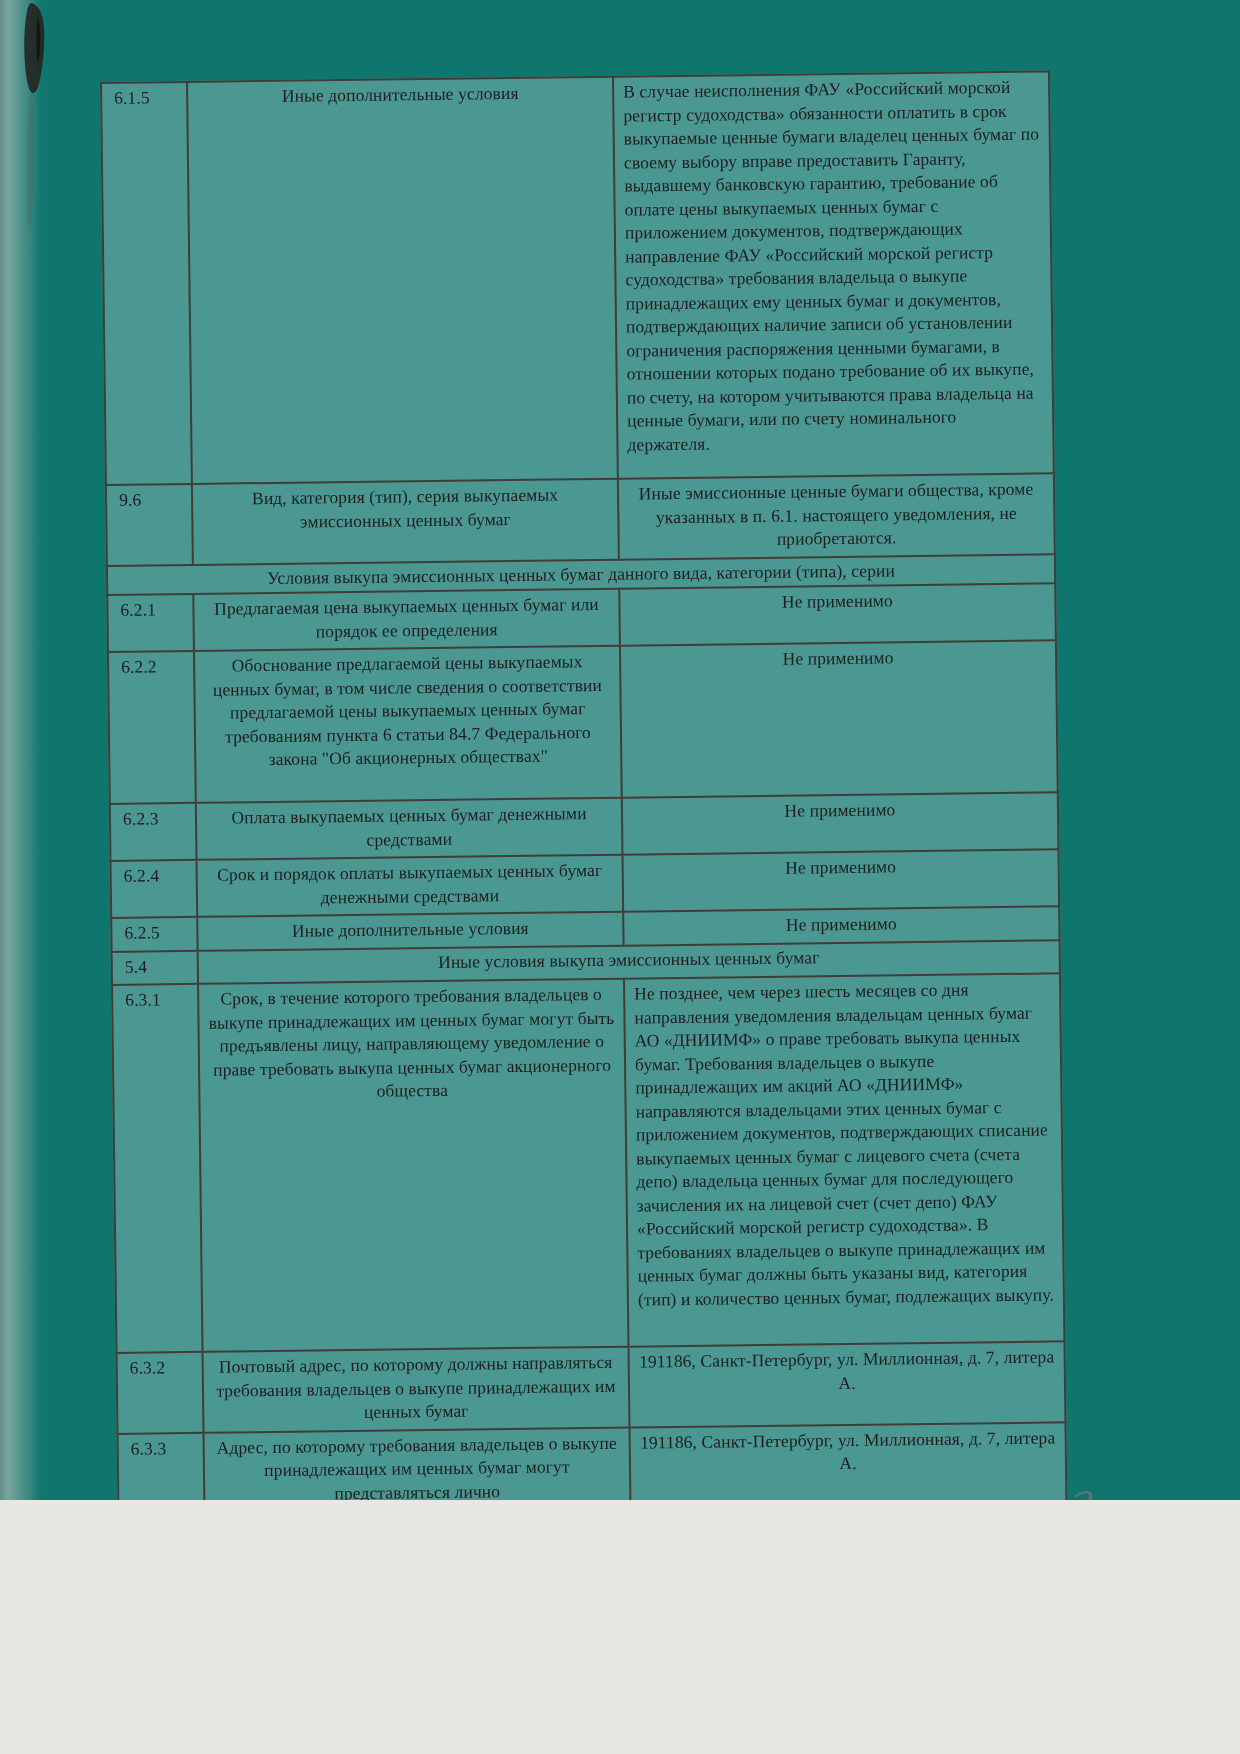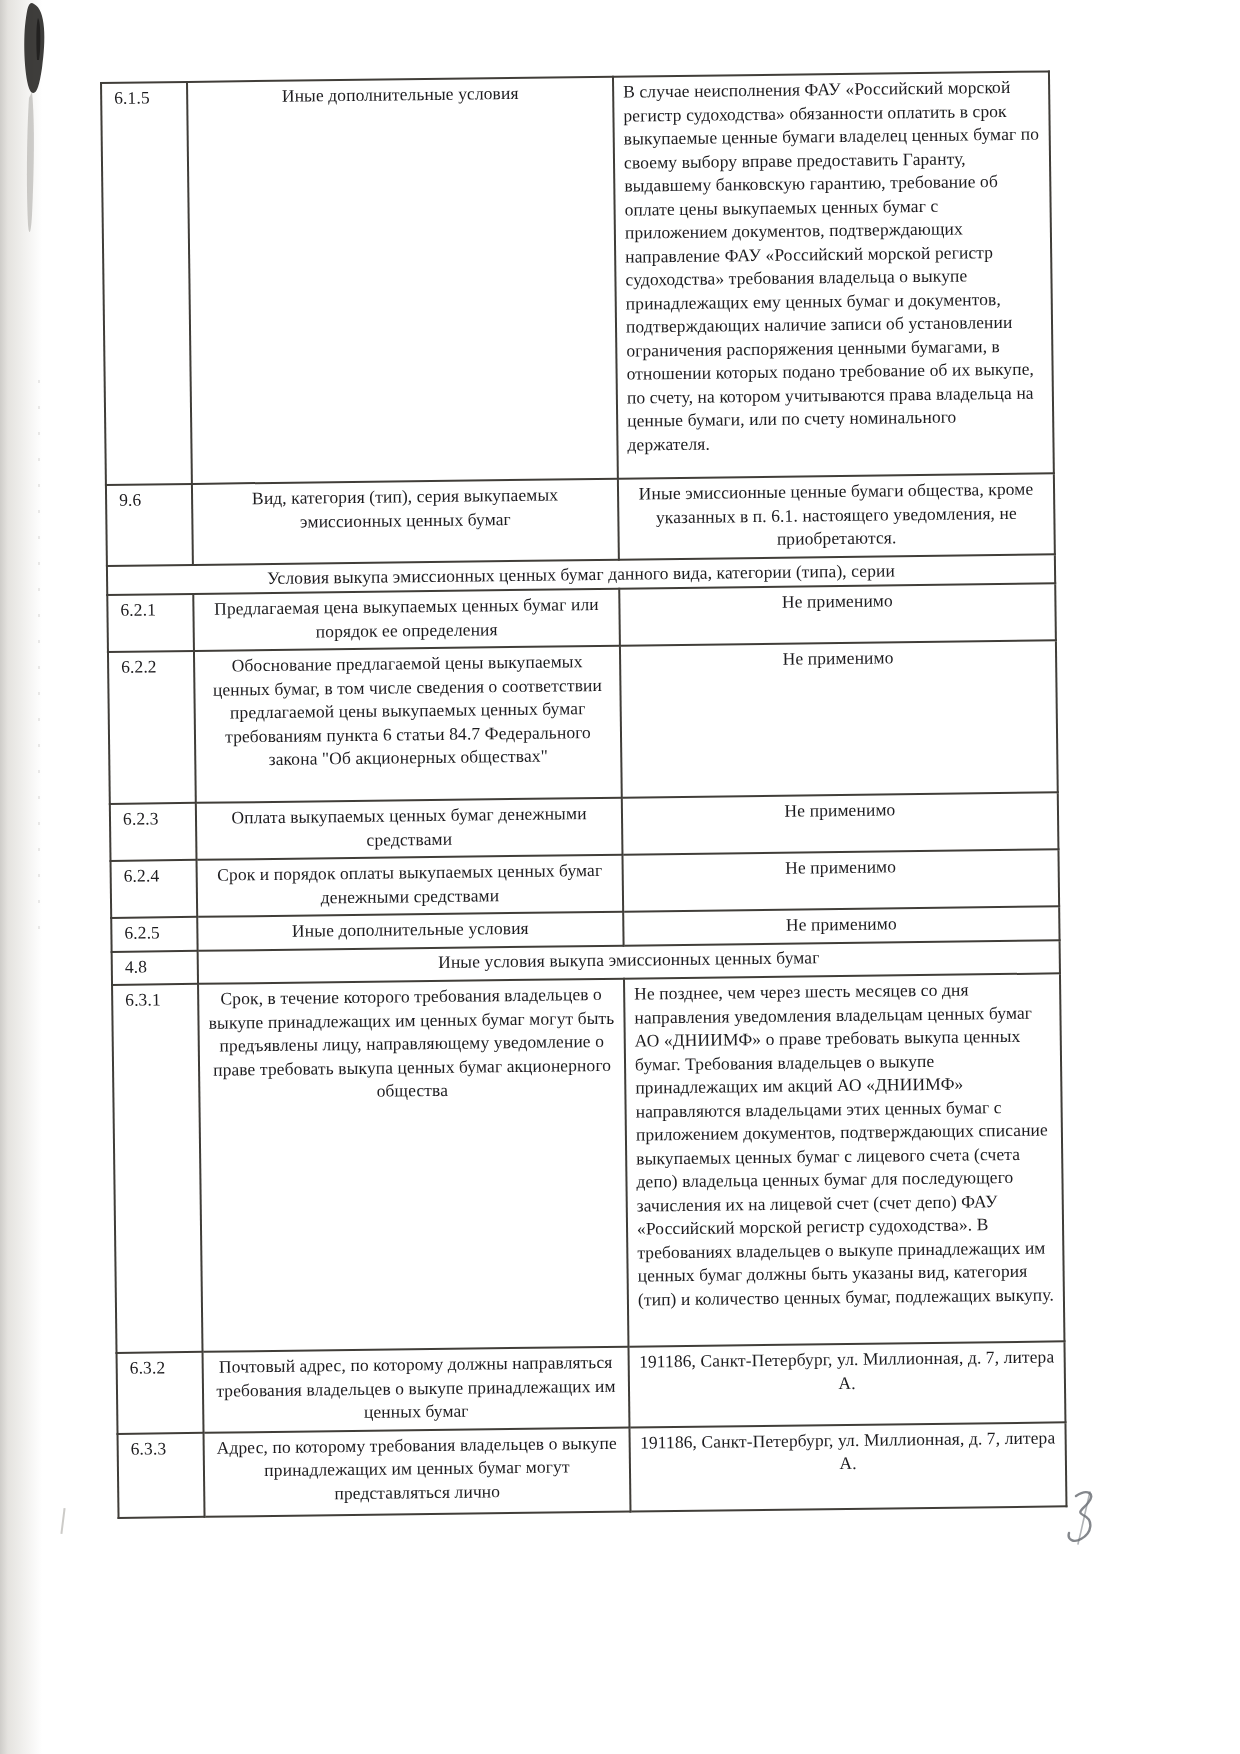--- a/index.html
+++ b/index.html
@@ -3,22 +3,22 @@
 <meta charset="utf-8">
 <style>
   * { margin:0; padding:0; box-sizing:border-box; }
   html,body { width:1240px; height:1754px; }
   body {
     background:#e9e7e2;
     font-family:"Liberation Serif","DejaVu Serif",serif;
   }
   .page {
     position:relative;
-    width:1240px; height:1754px;
-    background:#ffffff;
+    width:1240px; height:1500px;
+    background:#0f766e;
     overflow:hidden;
   }
   
   .edge-shadow {
     position:absolute; left:0; top:0; width:46px; height:1754px;
     background:linear-gradient(to right, #a7a49d 0px, #cfccc5 8px, rgba(251,250,246,0) 42px);
     opacity:.55;
     pointer-events:none;
   }
   .dots {
@@ -110,21 +110,21 @@
         <td class="c-num">6.2.4</td>
         <td class="c-label">Срок и порядок оплаты выкупаемых ценных бумаг денежными средствами</td>
         <td class="c-value">Не применимо</td>
       </tr>
       <tr style="height:27px">
         <td class="c-num">6.2.5</td>
         <td class="c-label">Иные дополнительные условия</td>
         <td class="c-value">Не применимо</td>
       </tr>
       <tr style="height:27px">
-        <td class="c-num">4.8</td>
+        <td class="c-num">5.4</td>
         <td class="c-section" colspan="2">Иные условия выкупа эмиссионных ценных бумаг</td>
       </tr>
       <tr style="height:368px">
         <td class="c-num">6.3.1</td>
         <td class="c-label">Срок, в течение которого требования владельцев о выкупе принадлежащих им ценных бумаг могут быть предъявлены лицу, направляющему уведомление о праве требовать выкупа ценных бумаг акционерного общества</td>
         <td class="c-value left">Не позднее, чем через шесть месяцев со дня направления уведомления владельцам ценных бумаг АО «ДНИИМФ» о праве требовать выкупа ценных бумаг. Требования владельцев о выкупе принадлежащих им акций АО «ДНИИМФ» направляются владельцами этих ценных бумаг с приложением документов, подтверждающих списание выкупаемых ценных бумаг с лицевого счета (счета депо) владельца ценных бумаг для последующего зачисления их на лицевой счет (счет депо) ФАУ «Российский морской регистр судоходства». В требованиях владельцев о выкупе принадлежащих им ценных бумаг должны быть указаны вид, категория (тип) и количество ценных бумаг, подлежащих выкупу.</td>
       </tr>
       <tr style="height:76px">
         <td class="c-num">6.3.2</td>
         <td class="c-label">Почтовый адрес, по которому должны направляться требования владельцев о выкупе принадлежащих им ценных бумаг</td>

